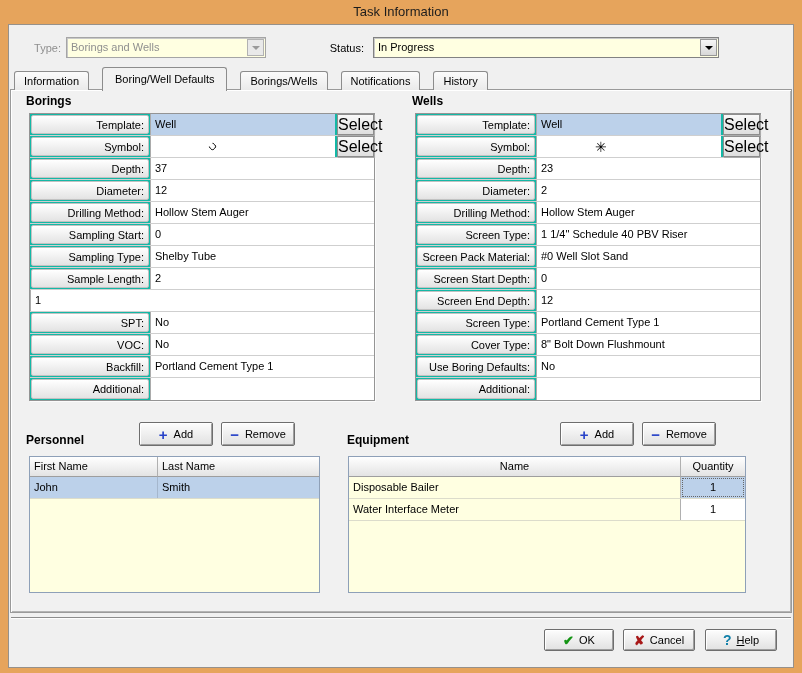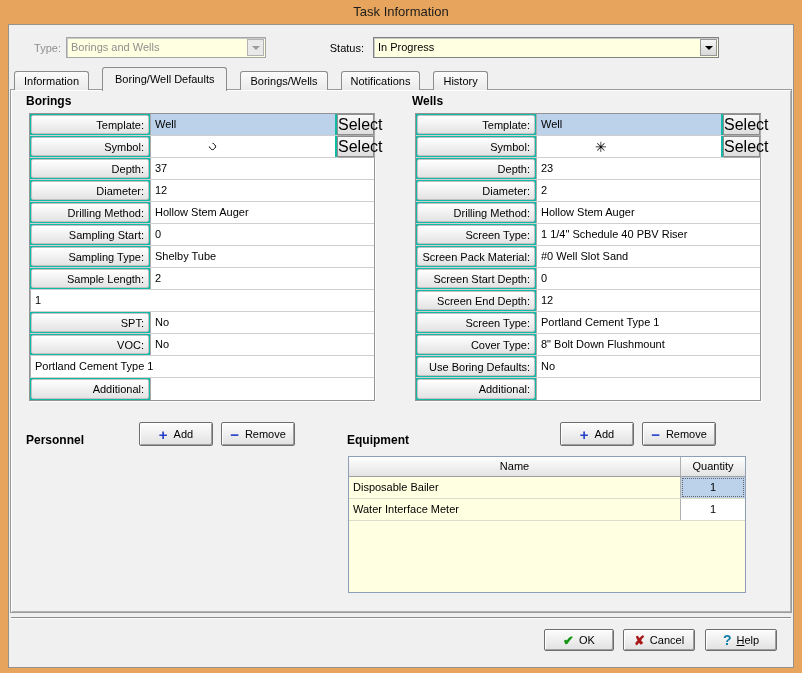--- a/index.html
+++ b/index.html
@@ -174,20 +174,21 @@
         </div>
         <div class="drow">
           <div class="dlabel">SPT:</div>
           <div class="dvalue">No</div>
         </div>
         <div class="drow">
           <div class="dlabel">VOC:</div>
           <div class="dvalue">No</div>
         </div>
         <div class="drow">
+          <div class="dlabel">Backfill:</div>
           <div class="dvalue">Portland Cement Type 1</div>
         </div>
         <div class="drow">
           <div class="dlabel">Additional:</div>
           <div class="dvalue"></div>
         </div>
       </div>
 
     <span class="group-title" style="left:401px;top:4px;">Wells</span>
     <div class="dtable" style="left:404px;top:23px;" id="wells-table">
@@ -251,20 +252,30 @@
 
     <span class="group-title" style="left:15px;top:343px;">Personnel</span>
     <button class="btn3d" style="left:128px;top:332px;">
       <span class="plus-glyph">+</span>
       <span>Add</span>
     </button>
     <button class="btn3d" style="left:210px;top:332px;">
       <span class="minus-glyph">−</span>
       <span>Remove</span>
     </button>
+    <div class="grid" style="left:18px;top:366px;width:291px;" id="personnel-table">
+        <div class="ghead">
+          <div class="gth" style="width: 128px;">First Name</div>
+          <div class="gth" style="flex: 1 1 0%;">Last Name</div>
+        </div>
+        <div class="grow sel">
+          <div class="gcell" style="width: 128px; border-right: 1px solid rgba(0, 0, 0, 0.12);">John</div>
+          <div class="gcell" style="flex: 1 1 0%;">Smith</div>
+        </div>
+      </div>
 
     <span class="group-title" style="left:336px;top:343px;">Equipment</span>
     <button class="btn3d" style="left:549px;top:332px;">
       <span class="plus-glyph">+</span>
       <span>Add</span>
     </button>
     <button class="btn3d" style="left:631px;top:332px;">
       <span class="minus-glyph">−</span>
       <span>Remove</span>
     </button>

